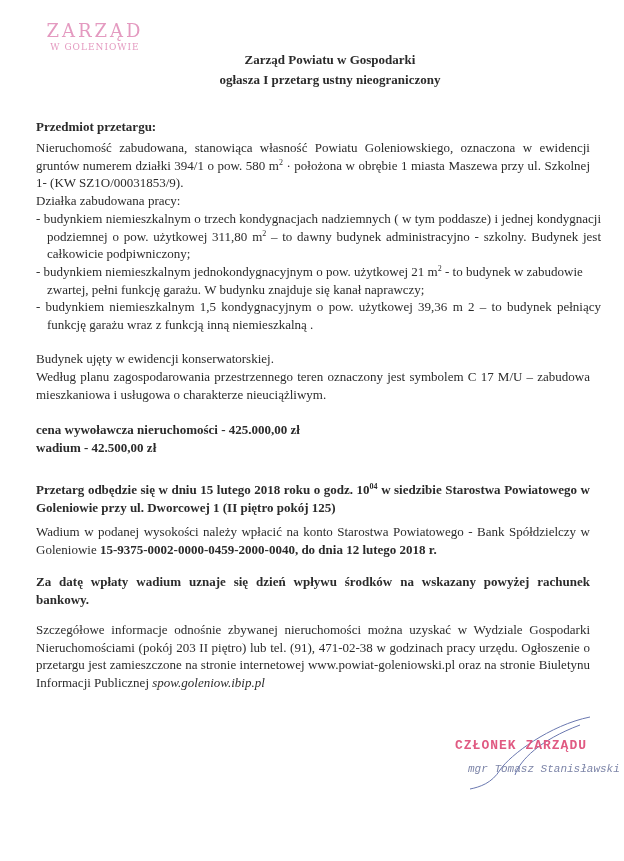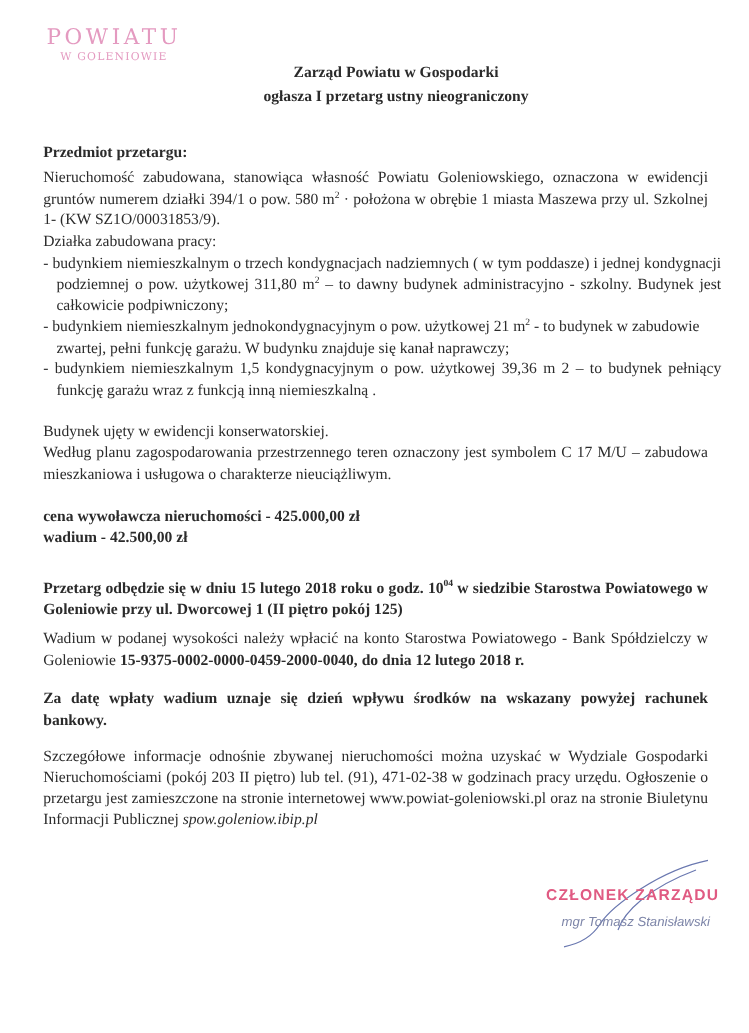--- a/index.html
+++ b/index.html
@@ -10,30 +10,30 @@
   .stamp .l1 { font-size:18px; letter-spacing:3px; }
   .stamp .l2 { font-size:18px; letter-spacing:3px; margin-top:1px; }
   .stamp .l3 { font-size:9px; letter-spacing:1px; margin-top:3px; }
   .head { position:absolute; left:180px; width:300px; text-align:center; font-weight:bold; font-size:13px; }
   .head.h1 { top:52px; }
   .head.h2 { top:72px; }
   .p { position:absolute; left:36px; width:554px; font-size:13px; line-height:17.5px; text-align:justify; }
   .b { font-weight:bold; }
   .bullet { padding-left:11px; text-indent:-11px; }
   sup { font-size:8px; line-height:0; }
-  .sig { position:absolute; font-family:Liberation Sans, sans-serif; }
+  .sig { position:absolute; font-family:Liberation Mono, monospace; }
   .sig.t1 { left:455px; top:738px; color:#e05a82; font-size:13px; font-weight:bold; letter-spacing:1px; }
   .sig.t2 { left:468px; top:763px; color:#7d85a8; font-size:11px; font-style:italic; }
   .scribble { position:absolute; left:440px; top:715px; }
 </style>
 </head>
 <body>
 
 <div class="stamp">
-  <div class="l2">POWIATU</div>
+  <div class="l1">ZARZĄD</div>
   <div class="l3">W GOLENIOWIE</div>
 </div>
 
 <div class="head h1">Zarząd Powiatu w Gospodarki</div>
 <div class="head h2">ogłasza I przetarg  ustny nieograniczony</div>
 
 <div class="p b" style="top:118px;">Przedmiot przetargu:</div>
 
 <div class="p" style="top:139px;">
   <span>Nieruchomość zabudowana, stanowiąca własność Powiatu Goleniowskiego, oznaczona w ewidencji gruntów numerem działki 394/1 o pow. 580 m</span><sup>2</sup><span> · położona w obrębie 1 miasta Maszewa przy ul. Szkolnej 1- (KW SZ1O/00031853/9).</span>

